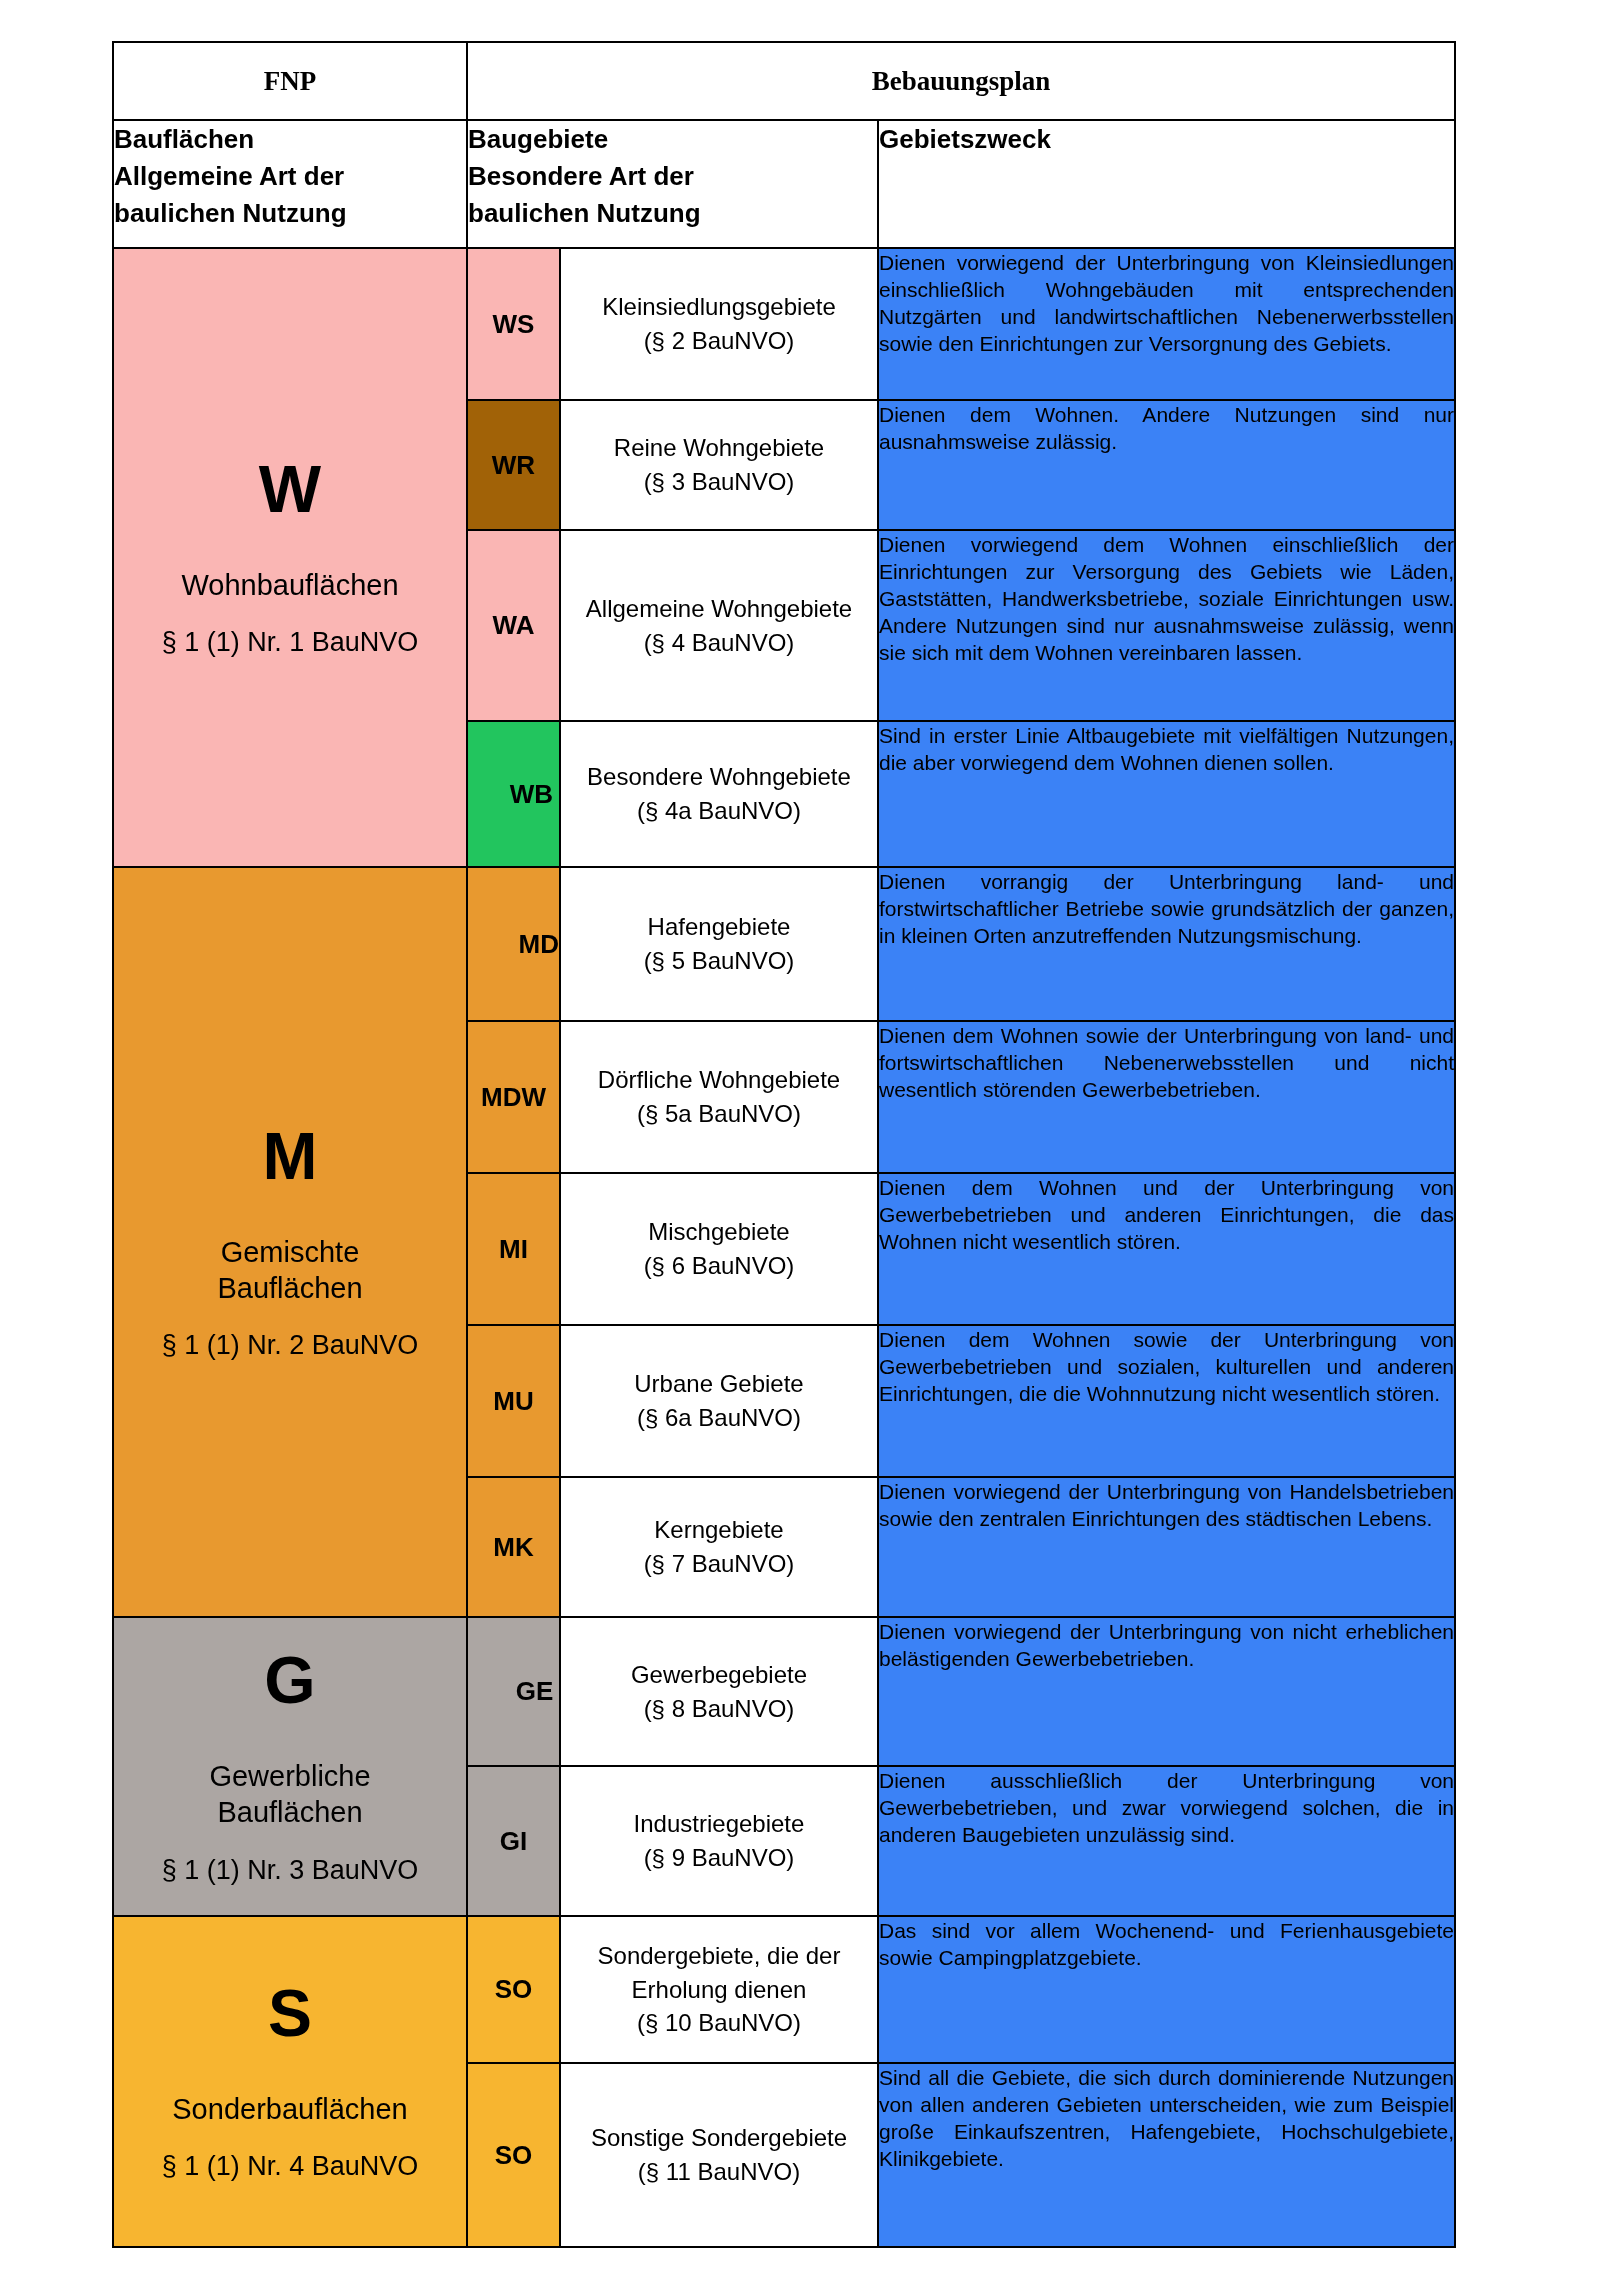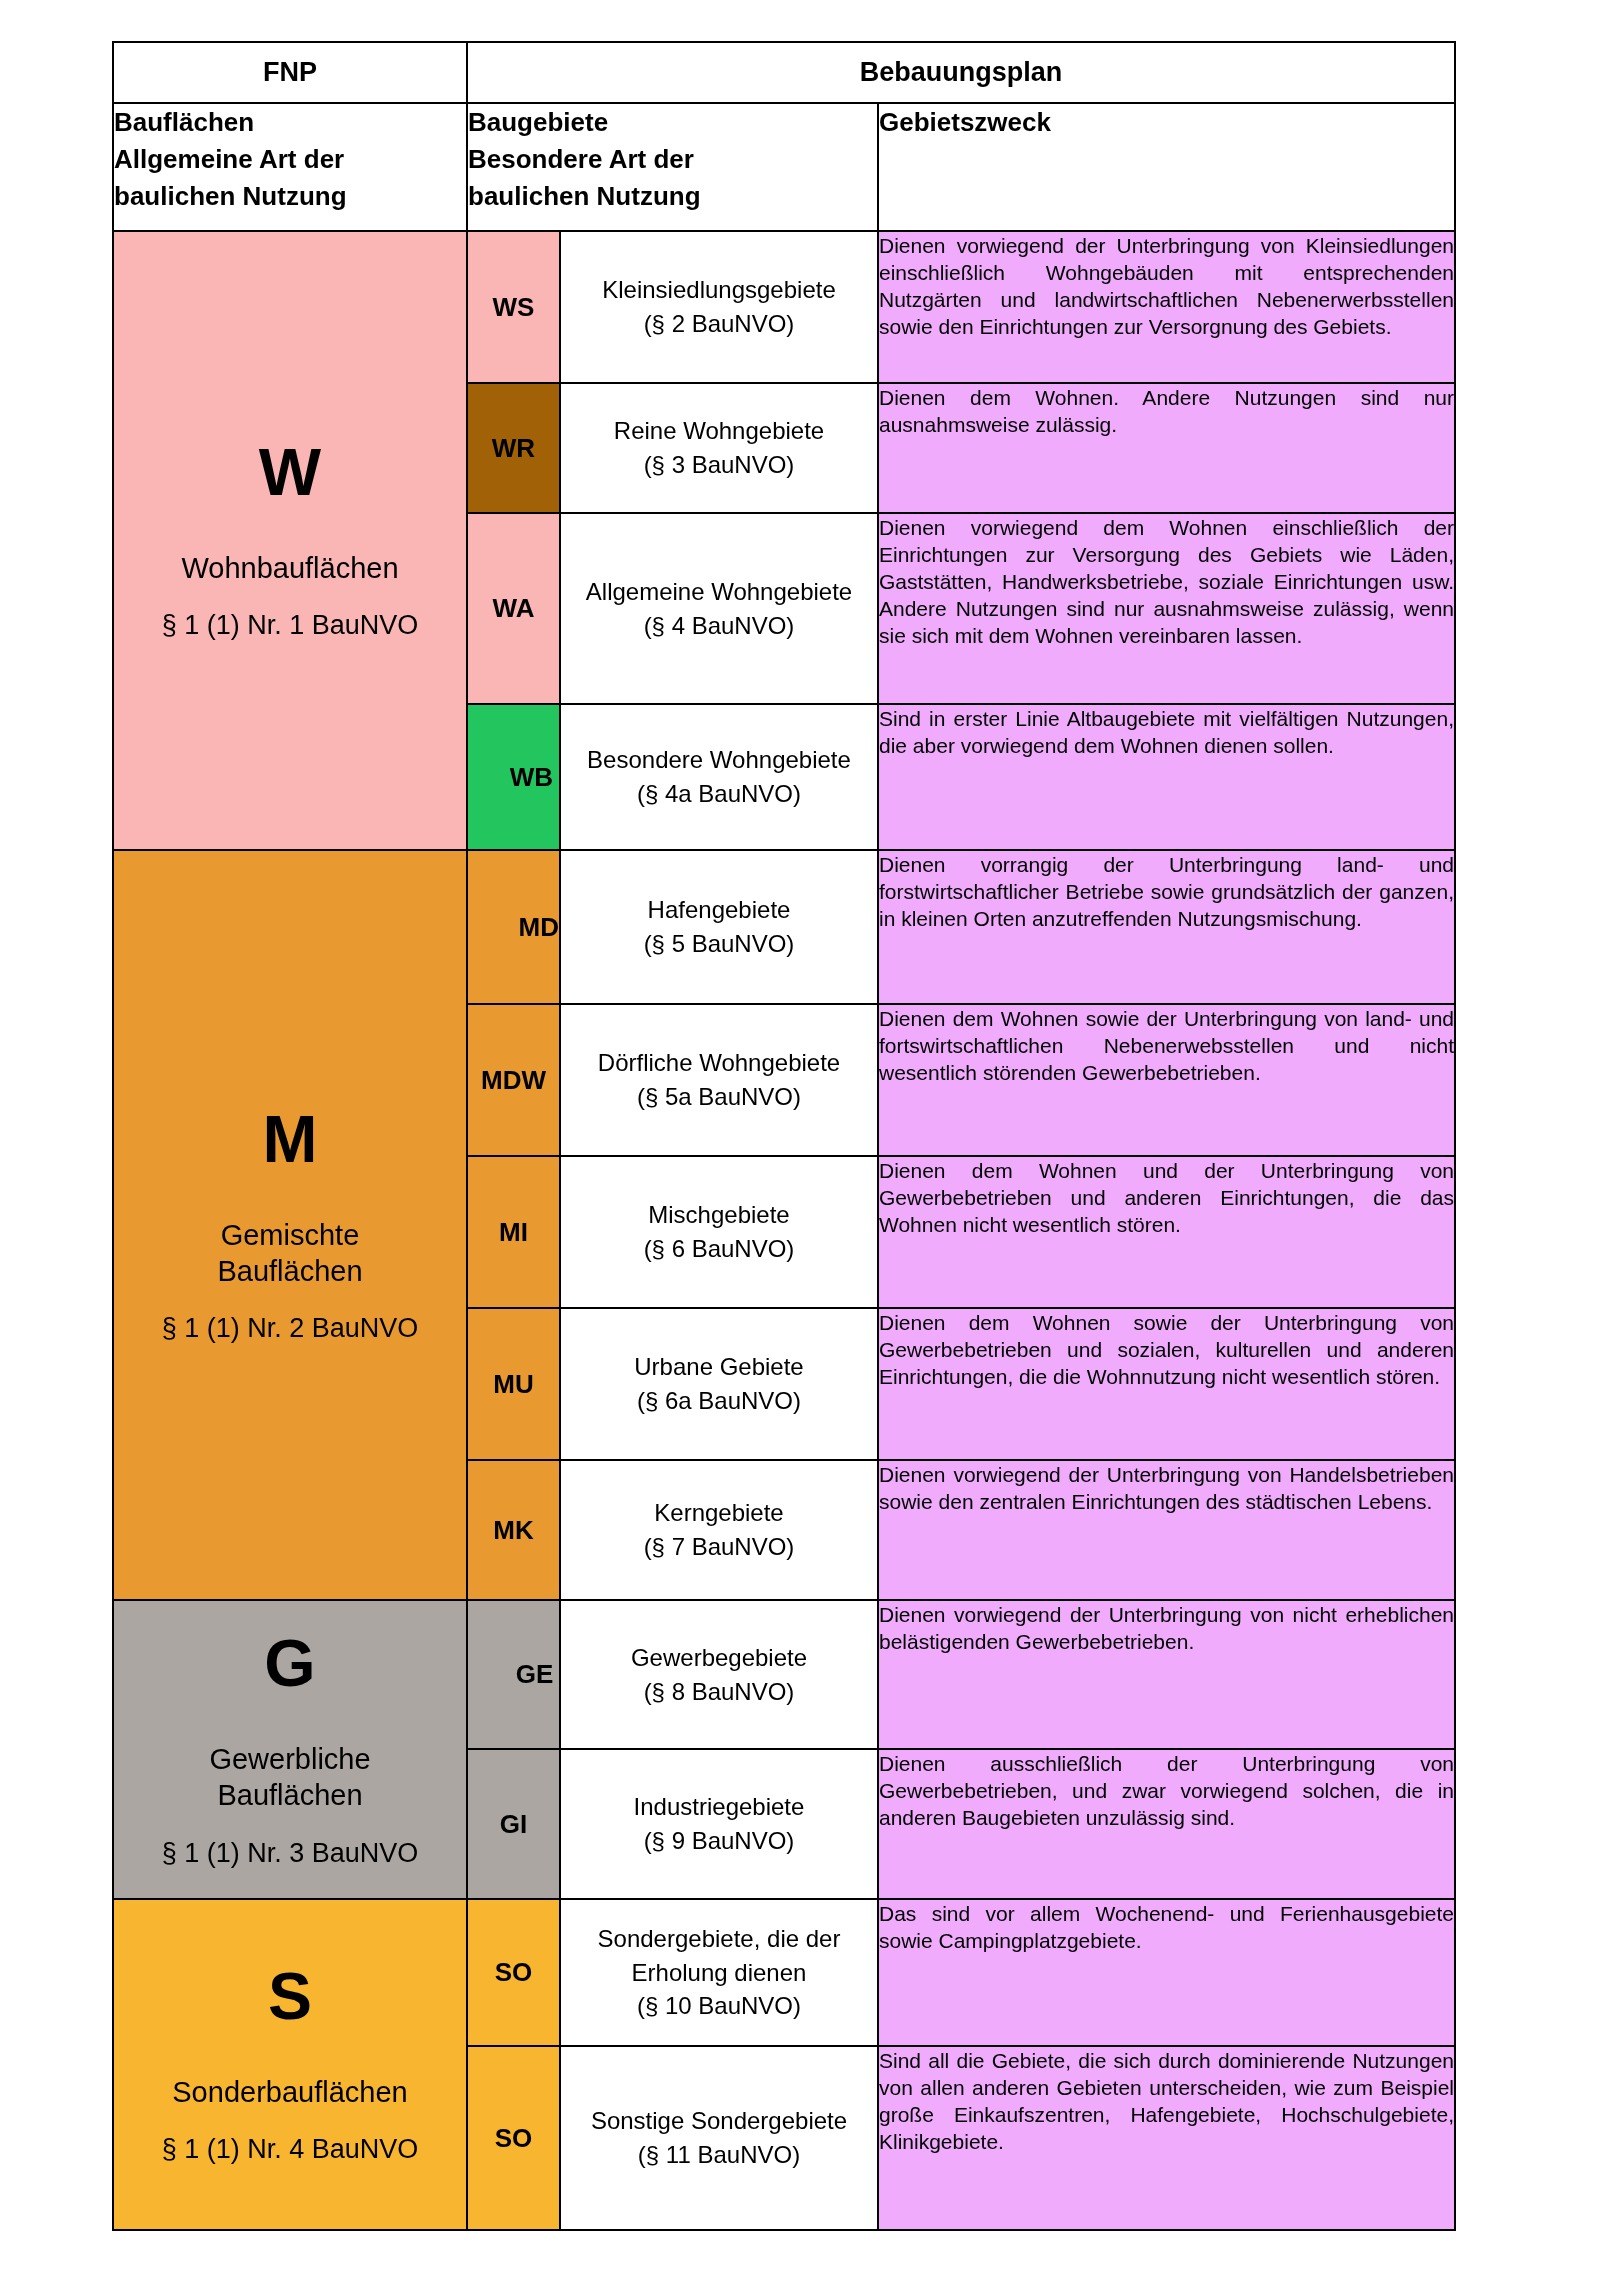--- a/index.html
+++ b/index.html
@@ -30,21 +30,21 @@
     padding: 0;
     overflow: hidden;
   }
   
   col.c-flaechen { width: 354px; }
   col.c-code     { width: 93px; }
   col.c-name     { width: 318px; }
   col.c-zweck    { width: 577px; }
 
   
-  tr.r-h1  { height: 61px;  }
+  tr.r-h1  { height: 78px; font-family: Liberation Serif, serif;  }
   tr.r-h2  { height: 128px; }
   tr.r-ws  { height: 152px; }
   tr.r-wr  { height: 130px; }
   tr.r-wa  { height: 191px; }
   tr.r-wb  { height: 146px; }
   tr.r-md  { height: 154px; }
   tr.r-mdw { height: 152px; }
   tr.r-mi  { height: 152px; }
   tr.r-mu  { height: 152px; }
   tr.r-mk  { height: 140px; }
@@ -104,21 +104,21 @@
     background: #ffffff;
     text-align: center;
     vertical-align: middle;
     font-size: 24px;
     line-height: 1.4;
     padding: 3.2px 14.6px;
     margin-top: 8px;
   }
   td.name .nm { display: block; }
   td.purpose {
-    background: #f0abfc;
+    background: #3b82f6;
     vertical-align: top;
     text-align: justify;
     font-size: 21px;
     line-height: 27px;
     padding: 3.2px 6.5px 4.9px 6.5px;
   }
 </style>
 </head>
 <body>
 

